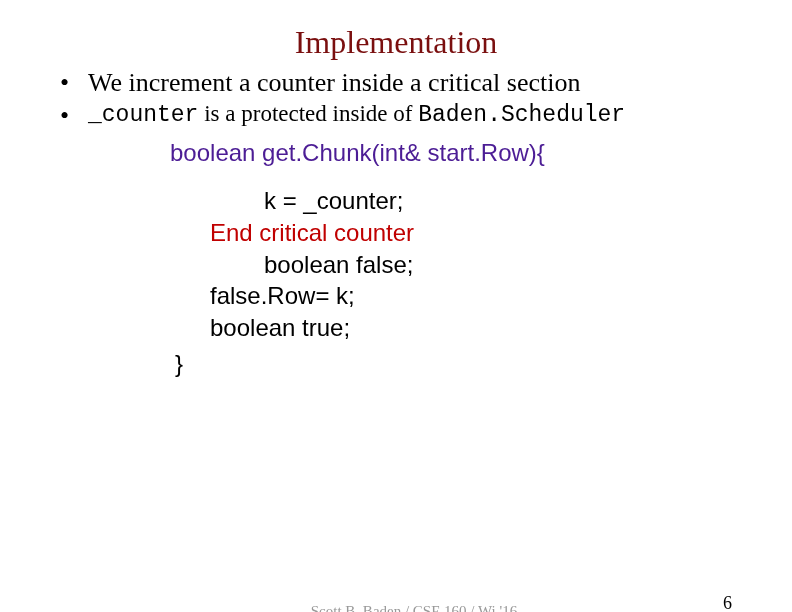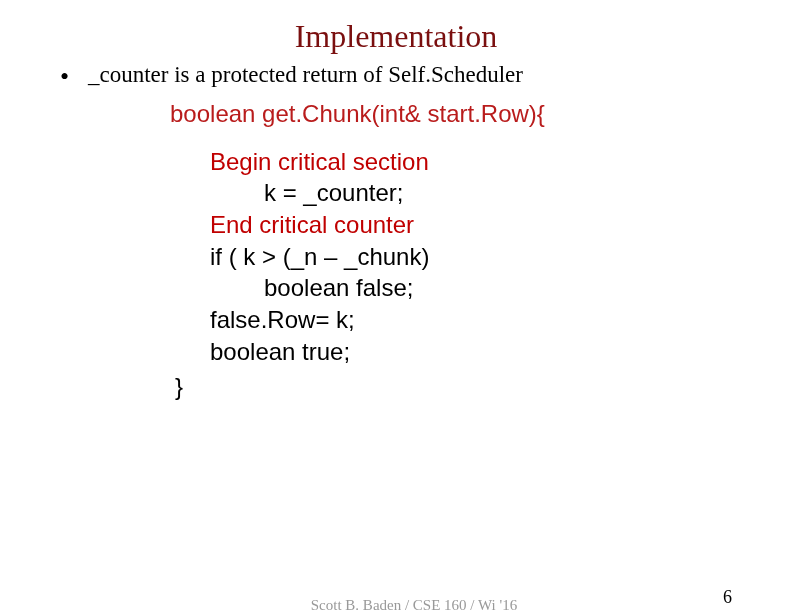--- a/index.html
+++ b/index.html
@@ -15,21 +15,21 @@
   .slide {
     width: 792px;
     height: 612px;
     position: relative;
     box-sizing: border-box;
   }
   .title {
     text-align: center;
     font-size: 32px;
     color: #7a0f0f;
-    margin-top: 18px;
+    margin-top: 24px;
     margin-bottom: 6px;
     font-weight: normal;
   }
   .bullets {
     margin: 0 0 0 60px;
     padding: 0;
     list-style: none;
   }
   .bullets li {
     font-size: 26px;
@@ -44,21 +44,21 @@
     left: 0;
     top: 0;
     font-size: 26px;
   }
   .bullets li.small {
     font-size: 23px;
   }
   .code1 {
     font-family: Arial, Helvetica, sans-serif;
     font-size: 24px;
-    color: #b91c1c;
+    color: #4c1d95;
     margin-left: 170px;
     margin-top: 10px;
   }
   .code-block {
     font-family: Arial, Helvetica, sans-serif;
     font-size: 24px;
     color: #000;
     margin-left: 210px;
     margin-top: 18px;
     line-height: 1.32;
@@ -67,21 +67,21 @@
     margin-left: 54px;
   }
   .code-block .close-brace {
     margin-left: -35px;
     margin-top: 4px;
   }
   .red {
     color: #c00000;
   }
   .sans {
-    font-family: Liberation Serif, serif;
+    font-family: Liberation Mono, monospace;
   }
   .footer {
     position: absolute;
     bottom: 16px;
     width: 100%;
     text-align: center;
     font-size: 15px;
     color: #999999;
     font-family: "Times New Roman", Times, serif;
     padding-left: 18px;
@@ -96,32 +96,31 @@
   }
 </style>
 </head>
 <body>
 
 <div class="slide">
 
   <div class="title">Implementation</div>
 
   <ul class="bullets">
+    <li><span>We increment a counter inside a critical section</span></li>
     <li class="small">
-      <span class="sans">_counter</span><span> is a protected return of </span><span class="sans">Self.Scheduler</span>
+      <span class="sans">_counter</span><span> is a protected inside of </span><span class="sans">Baden.Scheduler</span>
     </li>
   </ul>
 
   <div class="code1">boolean get.Chunk(int&amp; start.Row){</div>
 
   <div class="code-block">
-    <div class="red">Begin critical section</div>
     <div class="indent1">k = _counter;</div>
     <div class="red">End critical counter</div>
-    <div>if ( k &gt; (_n – _chunk)</div>
     <div class="indent1">boolean false;</div>
     <div>false.Row= k;</div>
     <div>boolean true;</div>
     <div class="close-brace">}</div>
   </div>
 
   <div class="footer">Scott B. Baden / CSE 160 / Wi '16</div>
   <div class="page-num">6</div>
 
 </div>

